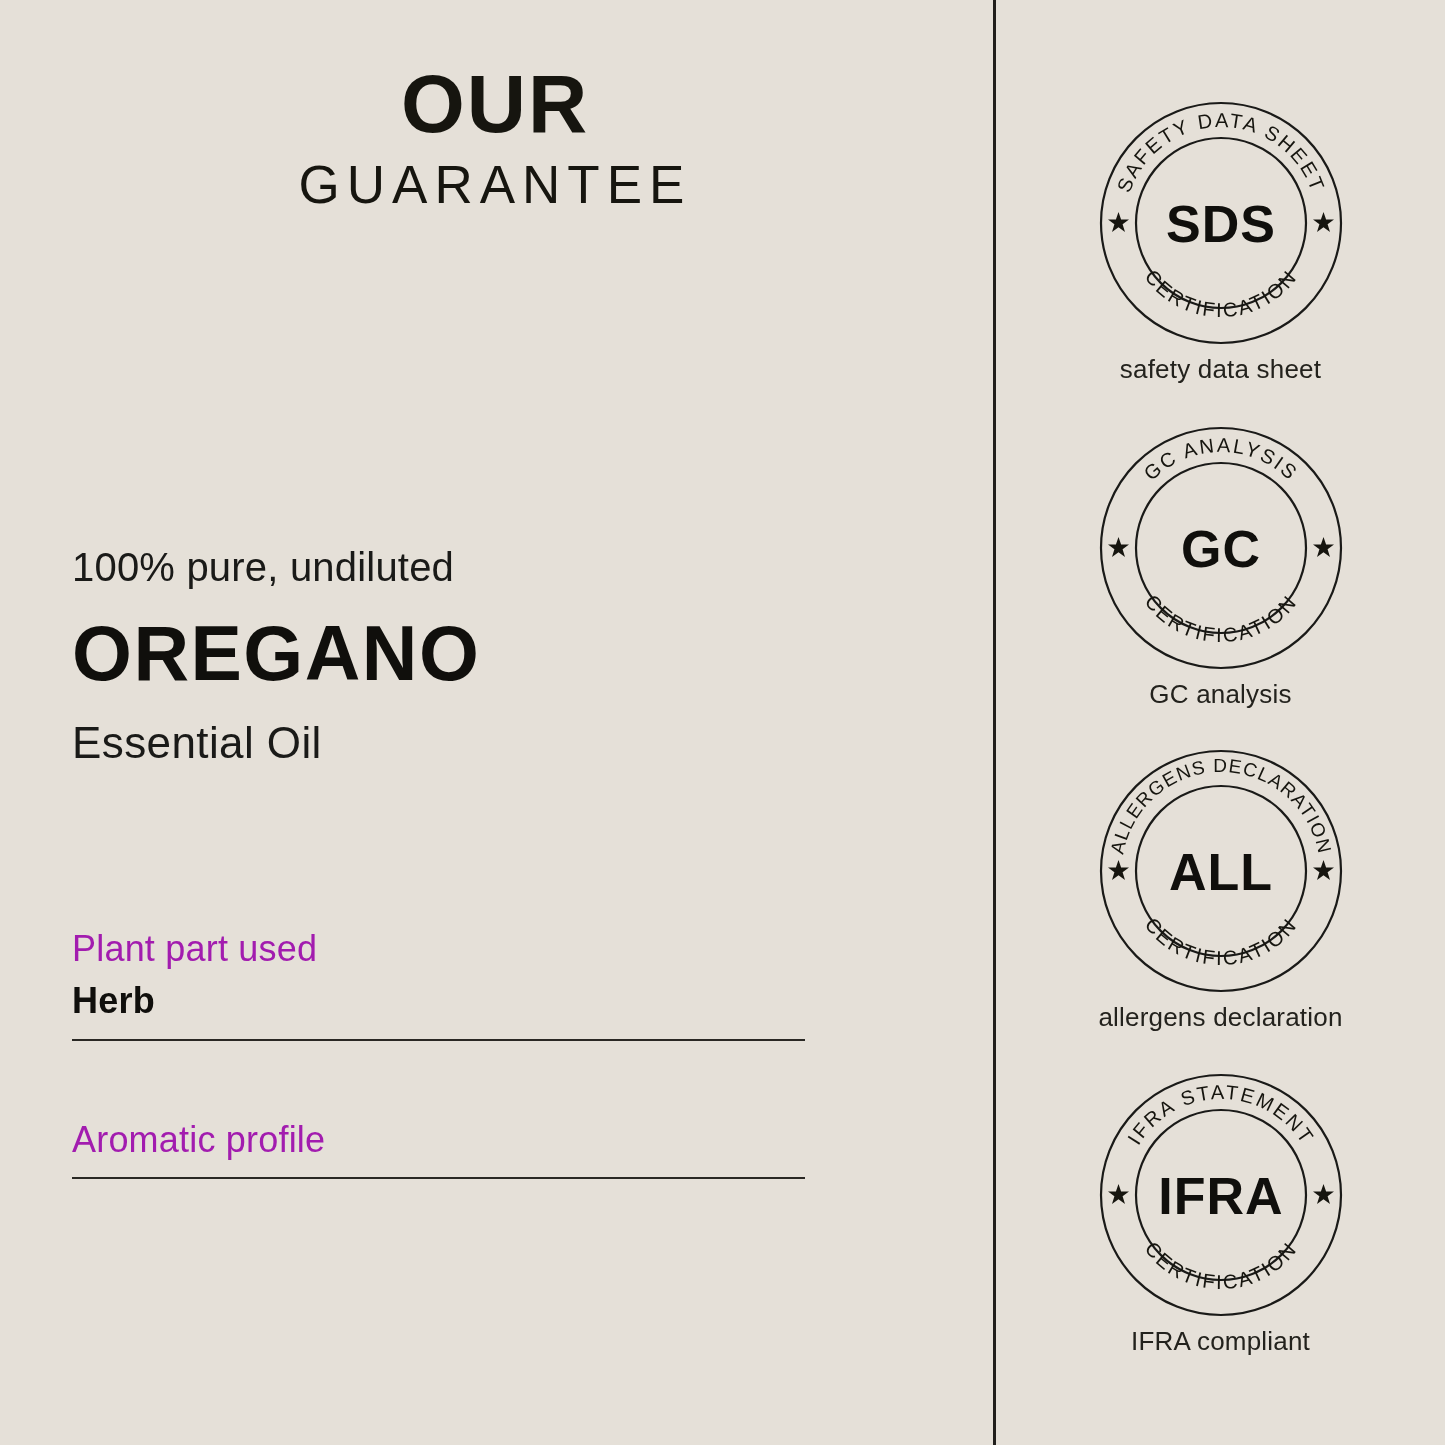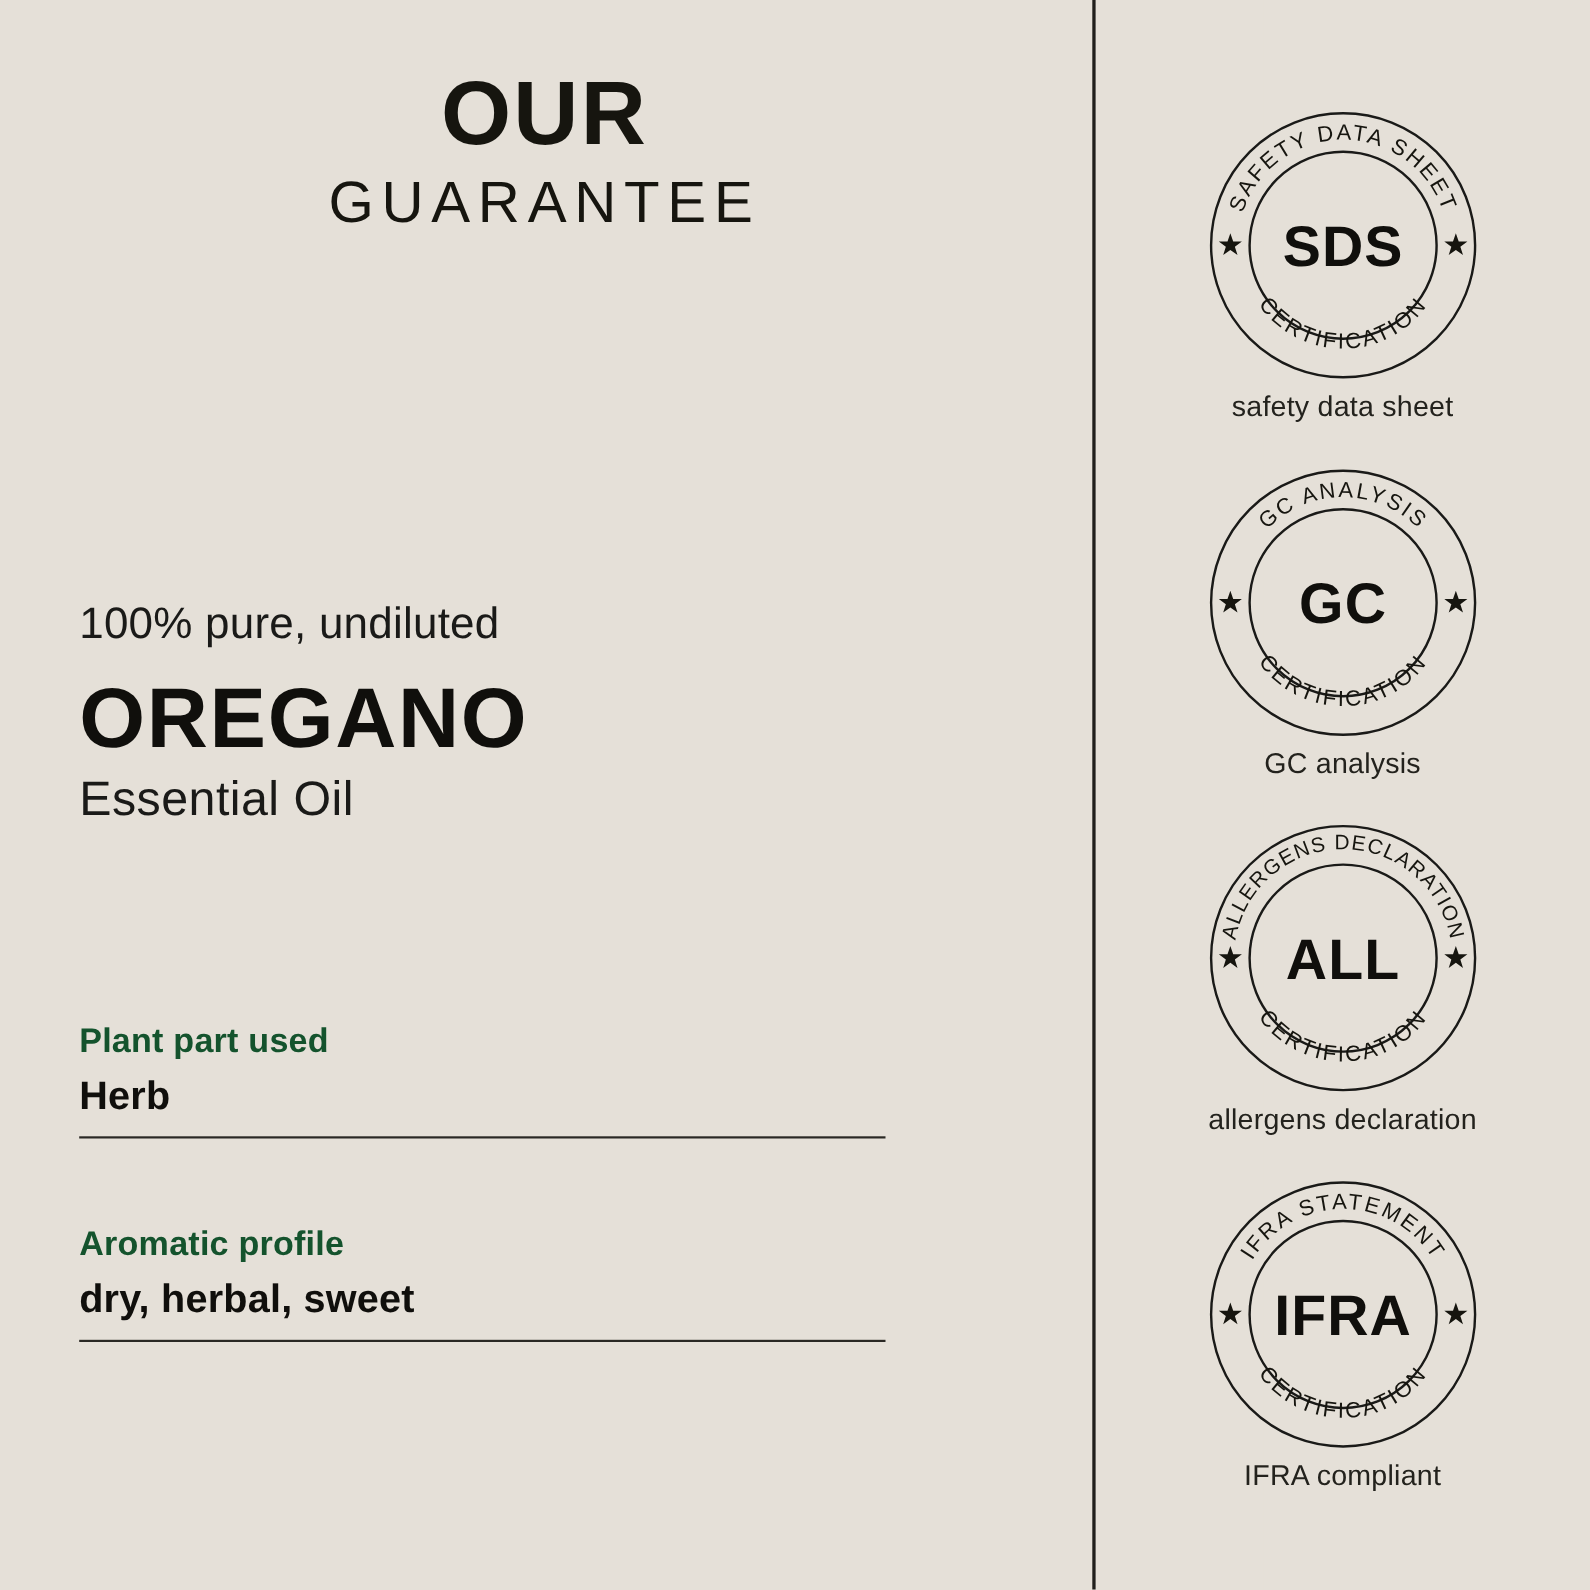--- a/index.html
+++ b/index.html
@@ -85,44 +85,44 @@
     letter-spacing: 1.5px;
     line-height: 1.12;
     margin-top: 20px;
     color: #100f0c;
   }
   .product-type {
     font-size: 44px;
     font-weight: 400;
     letter-spacing: 0.4px;
     line-height: 1.15;
-    margin-top: 6px;
+    margin-top: 22px;
     color: #1a1a18;
   }
 
   .detail-list {
     position: absolute;
     left: 72px;
     top: 928px;
     width: 733px;
   }
   .detail-row {
     width: 733px;
     border-bottom: 2px solid #2a2824;
     padding-bottom: 16px;
   }
   .detail-row + .detail-row {
     margin-top: 78px;
   }
   .detail-label {
-    font-size: 31px;
-    font-weight: 700;
+    font-size: 36px;
+    font-weight: 400;
     letter-spacing: 0.2px;
     line-height: 1.18;
-    color: #14532d;
+    color: #a21caf;
   }
   .detail-value {
     font-size: 36px;
     font-weight: 700;
     letter-spacing: 0.2px;
     line-height: 1.18;
     margin-top: 10px;
     color: #100f0c;
   }
 
@@ -178,21 +178,20 @@
       <div class="product-type">Essential Oil</div>
     </div>
 
     <div class="detail-list">
       <div class="detail-row">
         <div class="detail-label">Plant part used</div>
         <div class="detail-value">Herb</div>
       </div>
       <div class="detail-row">
         <div class="detail-label">Aromatic profile</div>
-        <div class="detail-value">dry, herbal, sweet</div>
       </div>
     </div>
 
   </div>
 
   <div class="divider"></div>
 
   <div class="right-panel">
 
     <div class="badge-item b0">

